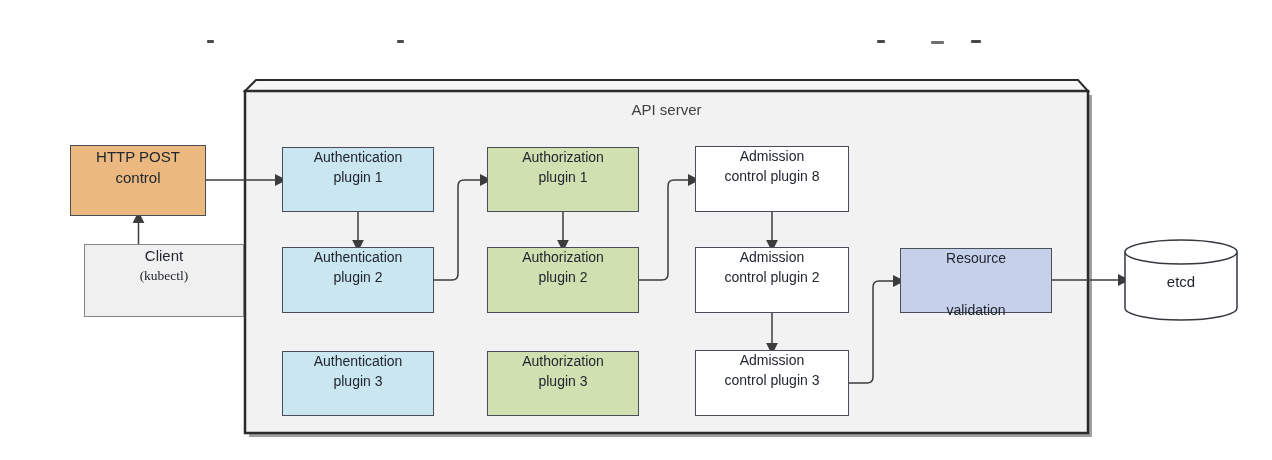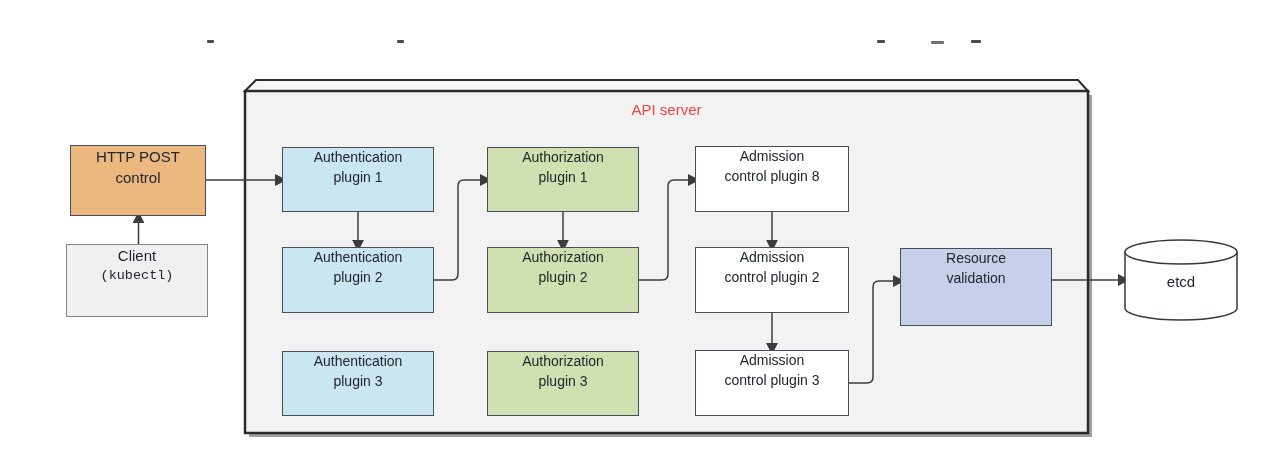--- a/index.html
+++ b/index.html
@@ -17,36 +17,36 @@
     display:flex;flex-direction:column;
     align-items:center;justify-content:flex-start;
     text-align:center;
     font-size:14px;line-height:1.42;
     color:#22262e;
     border:1.4px solid #474e58;
     background:#ffffff;
     z-index:2;
   }
   .node .l2{white-space:nowrap;}
-  .mono{font-family:Liberation Mono, monospace;font-size:13.5px;}
+  .mono{font-family:Liberation Serif, serif;font-size:13.5px;}
   #node-http-post{left:70px;top:145px;width:136px;height:71px;font-size:15px;}
-  #node-client{left:66px;top:244px;width:142px;height:73px;border-color:#858585;font-size:15px;}
+  #node-client{left:84px;top:244px;width:160px;height:73px;border-color:#858585;font-size:15px;}
   #node-auth1{left:282px;top:147px;width:152px;height:65px;}
   #node-auth2{left:282px;top:247px;width:152px;height:66px;}
   #node-auth3{left:282px;top:351px;width:152px;height:65px;}
   #node-authz1{left:487px;top:147px;width:152px;height:65px;}
   #node-authz2{left:487px;top:247px;width:152px;height:66px;}
   #node-authz3{left:487px;top:351px;width:152px;height:65px;}
   #node-adm1{left:695px;top:146px;width:154px;height:66px;}
   #node-adm2{left:695px;top:247px;width:154px;height:66px;}
   #node-adm3{left:695px;top:350px;width:154px;height:66px;}
-  #node-rv{left:900px;top:248px;width:152px;height:78px;}
+  #node-rv{left:900px;top:248px;width:152px;height:65px;gap:32px;}
   #api-server-label{
     position:absolute;left:245px;top:101px;width:843px;
-    text-align:center;font-size:15px;color:#ef4444;z-index:2;
+    text-align:center;font-size:15px;color:#404040;z-index:2;
   }
   #etcd-label{
     position:absolute;left:1125px;top:262px;width:112px;height:38px;
     display:flex;align-items:center;justify-content:center;
     font-size:15px;color:#22262e;z-index:2;
   }
   .dash{
     position:absolute;height:3px;background:#4a4a4a;border-radius:1px;z-index:1;
   }
   .dash.light{height:2.5px;background:#707070;}

